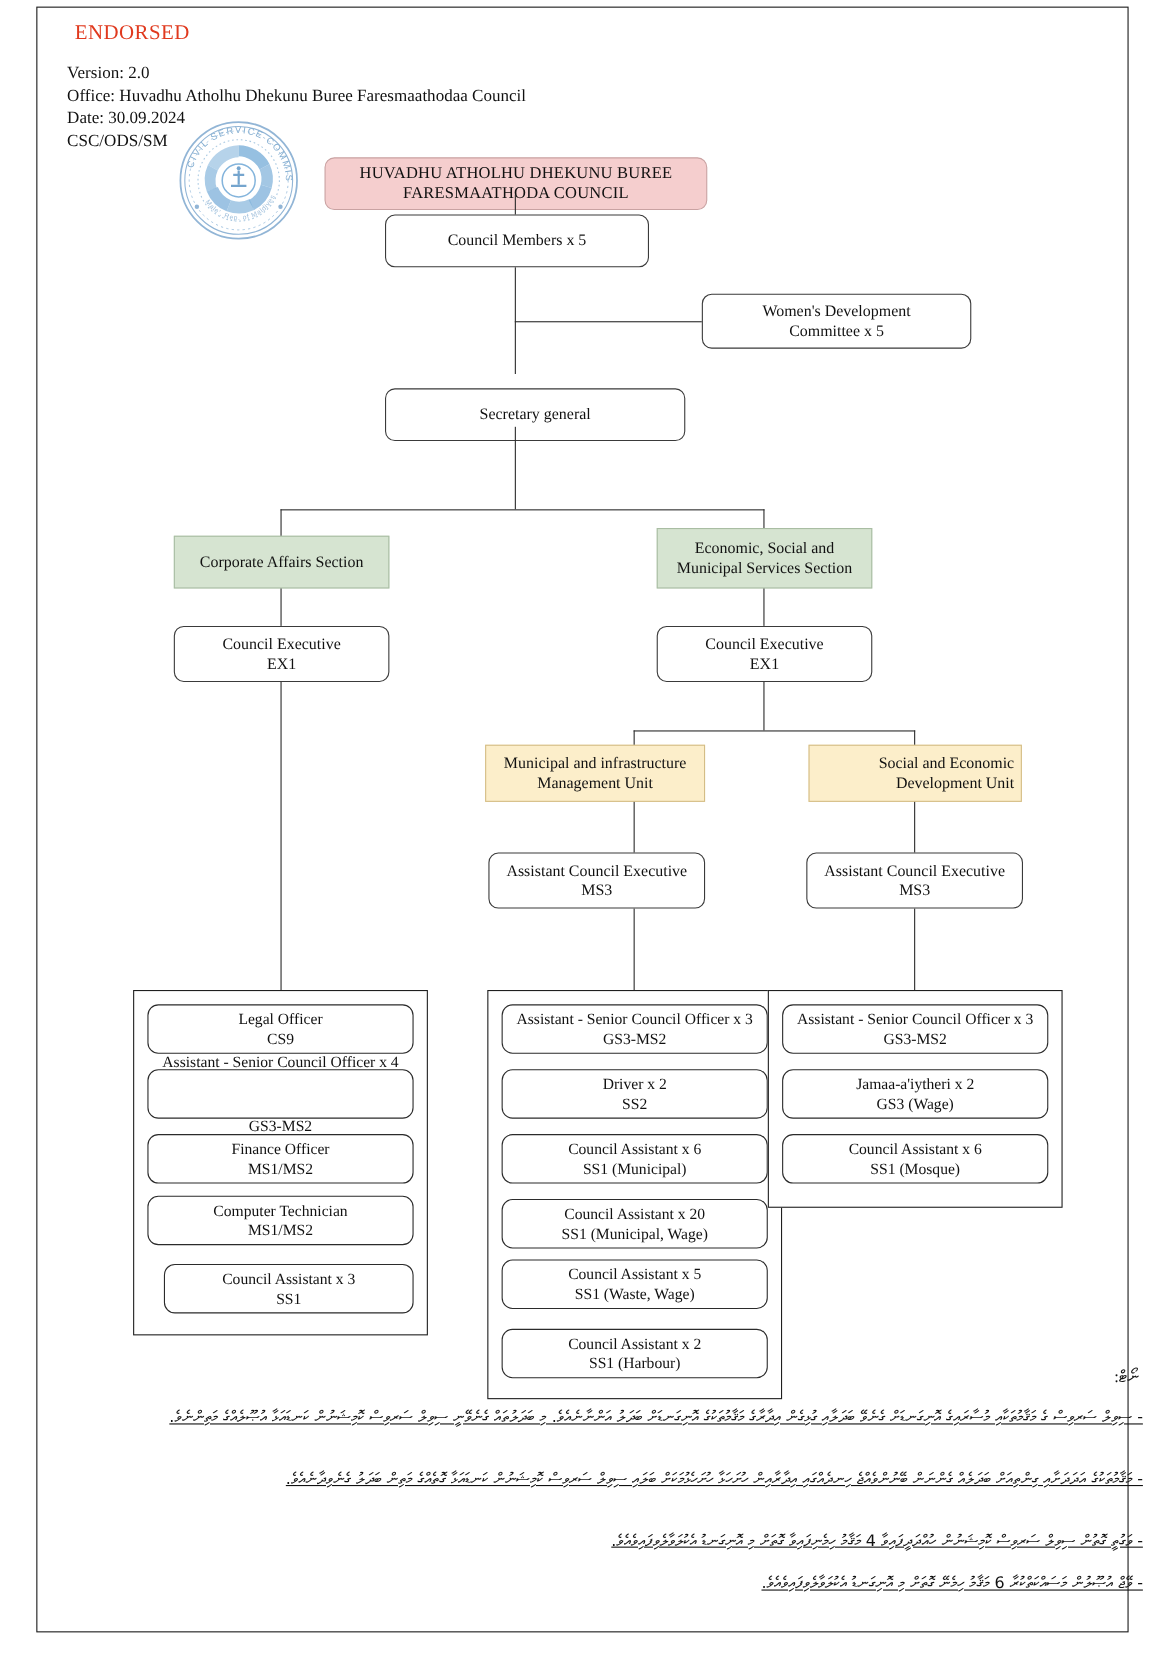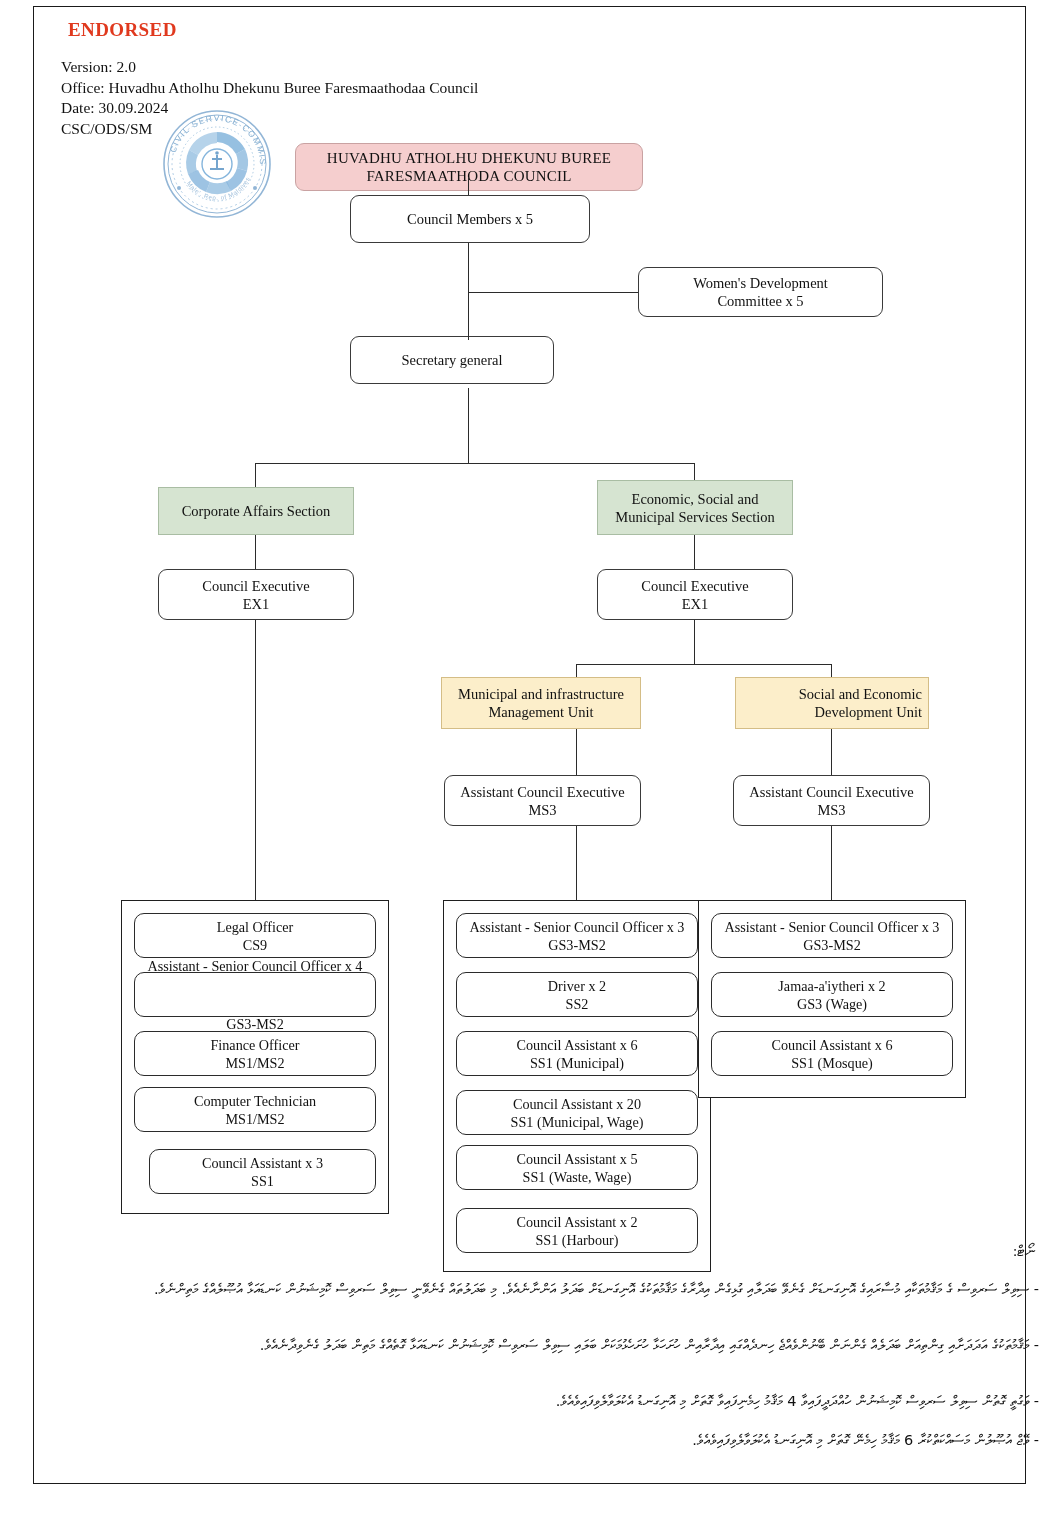--- a/index.html
+++ b/index.html
@@ -14,21 +14,21 @@
   #page {
     position: absolute;
     left: 33px; top: 6px;
     width: 993px; height: 1478px;
     border: 1.5px solid #1a1a1a;
     background: #fff;
   }
   
   #endorsed {
     position: absolute; left: 34px; top: 12px;
-    font-size: 19px; font-weight: bold; letter-spacing: .4px;
+    font-size: 19px; font-weight: normal; letter-spacing: .4px;
     color: #e0391e;
     font-family: "Liberation Serif", serif;
   }
   #meta {
     position: absolute; left: 27px; top: 50px;
     font-size: 15.5px; line-height: 20.5px; color: #111;
   }
   
   #seal {
     position: absolute; left: 127px; top: 101px;
@@ -82,20 +82,21 @@
     position: absolute;
     right: 20px;
     width: 960px;
     text-align: right;
     direction: rtl;
     unicode-bidi: bidi-override;
     font-size: 14.5px;
     line-height: 24px;
     color: #111;
     font-family: "DejaVu Sans", sans-serif;
+    text-decoration: underline;
   }
 </style>
 </head>
 <body>
 
 <div id="page">
 
   <div id="endorsed">ENDORSED</div>
 
   <div id="meta">
@@ -149,21 +150,21 @@
 
   <div class="node round" style="left:316px; top:188px; width:240px; height:48px;">
     <span class="l1">Council Members x 5</span>
   </div>
 
   <div class="node round" style="left:604px; top:260px; width:245px; height:50px; flex-direction:column;">
     <span class="l1">Women's Development</span>
     <span class="l2">Committee x 5</span>
   </div>
 
-  <div class="node round" style="left:316px; top:329px; width:204px; height:48px;">
+  <div class="node round" style="left:316px; top:346px; width:273px; height:48px;">
     <span class="l1">Secretary general</span>
   </div>
 
   <div class="node sq green" style="left:124px; top:480px; width:196px; height:48px;text-align:center;">
     <span class="l1">Corporate Affairs Section</span>
   </div>
 
   <div class="node sq green" style="left:563px; top:473px; width:196px; height:55px; flex-direction:column;">
     <span class="l1">Economic, Social and</span>
     <span class="l2">Municipal Services Section</span>

